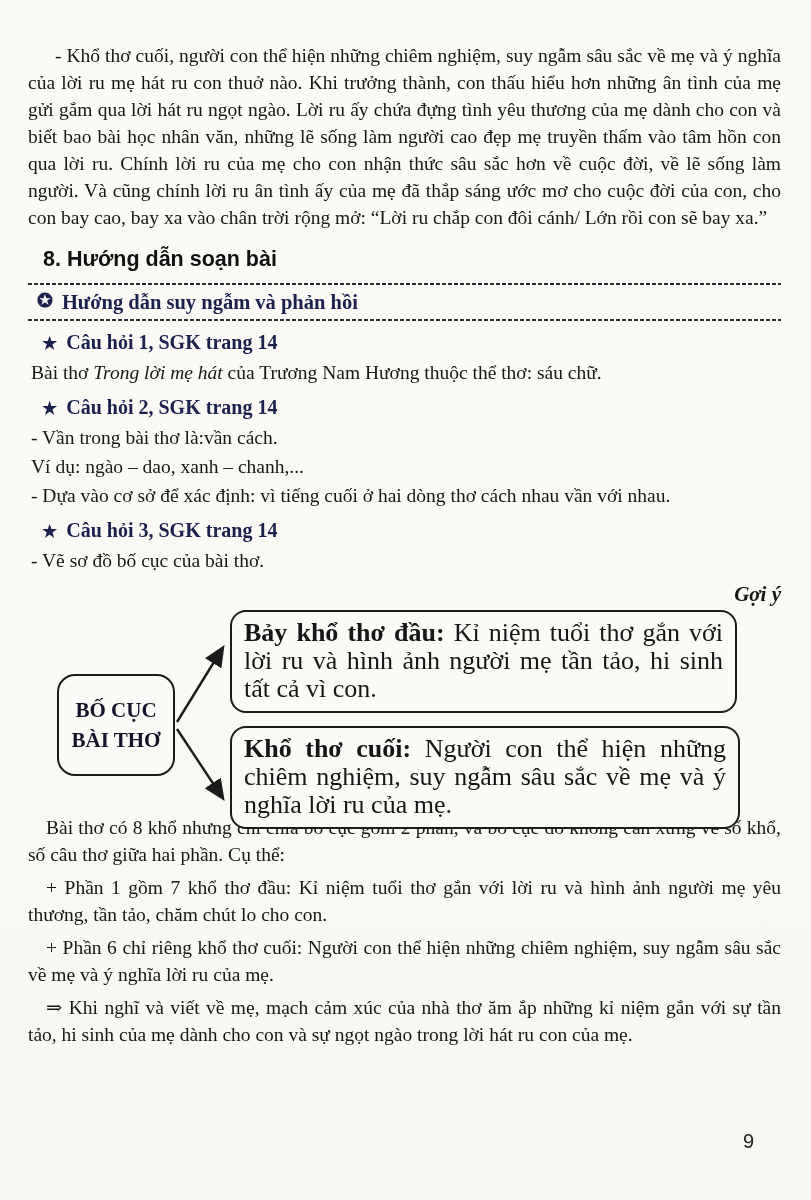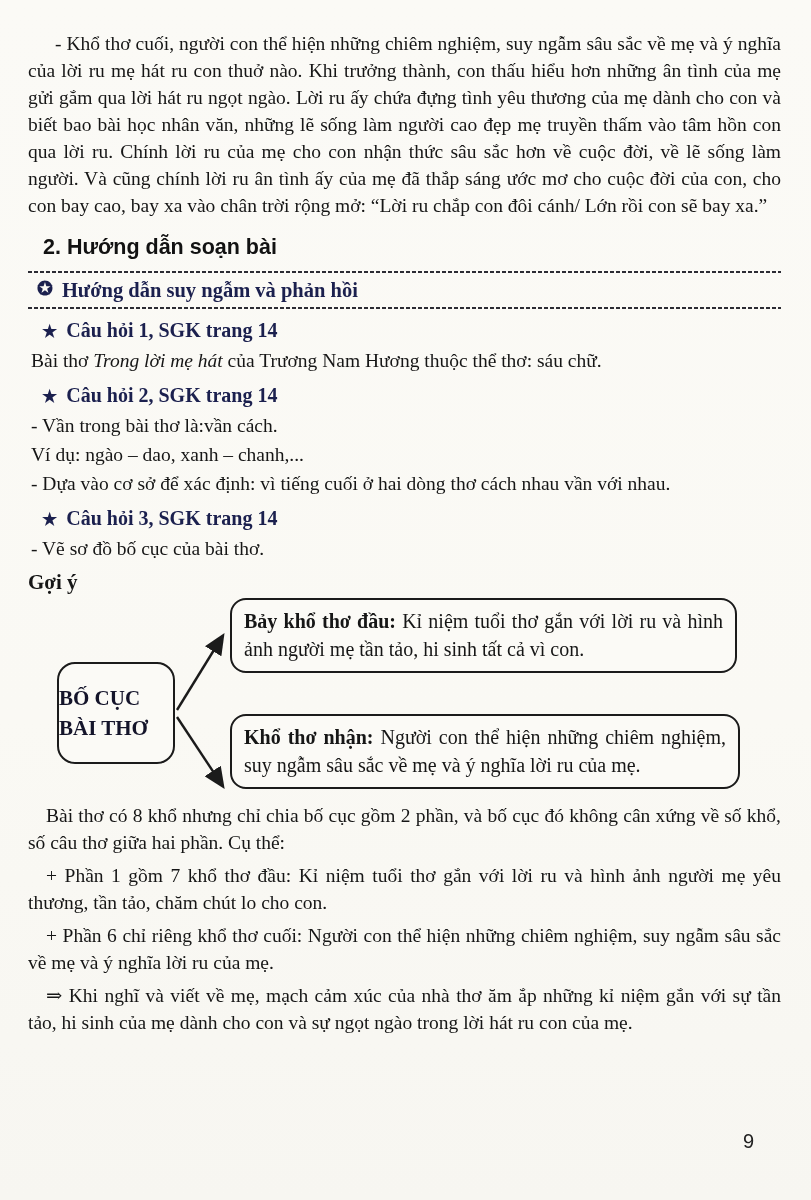--- a/index.html
+++ b/index.html
@@ -13,21 +13,21 @@
     color: #161616;
     font-family: "Liberation Serif", "DejaVu Serif", serif;
     font-size: 19.5px;
     line-height: 27px;
     overflow: hidden;
   }
   .pad { padding: 0 30px 0 28px; }
   .top-pad { padding-top: 30px; }
 
   p { margin: 0; }
-  .body-par { text-align: justify; text-indent: 27px; margin-top: 0; }
+  .body-par { text-align: justify; text-indent: 27px; margin-top: 12px; }
 
   .section-heading {
     font-family: "Liberation Sans", sans-serif;
     font-weight: bold;
     font-size: 21.5px;
     line-height: 28px;
     color: #121212;
     margin: 14px 0 0 15px;
   }
 
@@ -56,49 +56,50 @@
     margin: 8px 0 0 14px;
     display: flex;
     align-items: baseline;
     gap: 9px;
   }
   .star { font-size: 17px; }
 
   .plain-line { margin: 2px 0 0 3px; text-align: justify; }
 
   .caption {
-    text-align: left;
+    text-align: right;
     font-weight: bold;
+    font-style: italic;
     font-size: 21px;
     line-height: 28px;
     margin-top: 6px;
   }
 
   .diagram { position: relative; width: 811px; height: 200px; }
   .root-box {
     position: absolute;
     left: 57px; top: 66px;
     width: 114px; height: 98px;
     border: 2.5px solid #1b1b1b;
     border-radius: 18px;
     display: flex; flex-direction: column;
-    align-items: flex-start; justify-content: center;
+    align-items: center; justify-content: center;
     font-weight: bold;
     font-size: 21px;
     line-height: 30px;
     color: #14142a;
     background: #fbfaf6;
   }
   .branch-box {
     position: absolute;
     border: 2.5px solid #1b1b1b;
     border-radius: 16px;
     padding: 7px 12px 8px;
     background: #fbfaf6;
-    font-size: 20px;
+    font-size: 26px;
     line-height: 28px;
     text-align: justify;
     box-sizing: border-box;
   }
   .branch-top { left: 230px; top: 2px; width: 507px; }
   .branch-bottom { left: 230px; top: 118px; width: 510px; }
   .arrows { position: absolute; left: 0; top: 0; pointer-events: none; }
 
   .analysis-par { text-align: justify; text-indent: 18px; margin-top: 6px; }
   .conclusion { }
@@ -113,21 +114,21 @@
   }
 </style>
 </head>
 <body>
 
 <div class="page">
 
   <div class="pad top-pad">
     <p class="body-par">- Khổ thơ cuối, người con thể hiện những chiêm nghiệm, suy ngẫm sâu sắc về mẹ và ý nghĩa của lời ru mẹ hát ru con thuở nào. Khi trưởng thành, con thấu hiểu hơn những ân tình của mẹ gửi gắm qua lời hát ru ngọt ngào. Lời ru ấy chứa đựng tình yêu thương của mẹ dành cho con và biết bao bài học nhân văn, những lẽ sống làm người cao đẹp mẹ truyền thấm vào tâm hồn con qua lời ru. Chính lời ru của mẹ cho con nhận thức sâu sắc hơn về cuộc đời, về lẽ sống làm người. Và cũng chính lời ru ân tình ấy của mẹ đã thắp sáng ước mơ cho cuộc đời của con, cho con bay cao, bay xa vào chân trời rộng mở: “Lời ru chắp con đôi cánh/ Lớn rồi con sẽ bay xa.”</p>
 
-    <div class="section-heading">2. Hướng dẫn soạn bài</div>
+    <div class="section-heading">8. Hướng dẫn soạn bài</div>
 
     <div class="banner">
       <div class="dashed-rule"></div>
       <div class="banner-row">
         <span class="flower">✪</span>
         <span>Hướng dẫn suy ngẫm và phản hồi</span>
       </div>
       <div class="dashed-rule"></div>
     </div>
 
@@ -168,21 +169,21 @@
     <div class="root-box">
       <span>BỐ CỤC</span>
       <span>BÀI THƠ</span>
     </div>
 
     <div class="branch-box branch-top">
       <b>Bảy khổ thơ đầu:</b><span> Kỉ niệm tuổi thơ gắn với lời ru và hình ảnh người mẹ tần tảo, hi sinh tất cả vì con.</span>
     </div>
 
     <div class="branch-box branch-bottom">
-      <b>Khổ thơ nhận:</b><span> Người con thể hiện những chiêm nghiệm, suy ngẫm sâu sắc về mẹ và ý nghĩa lời ru của mẹ.</span>
+      <b>Khổ thơ cuối:</b><span> Người con thể hiện những chiêm nghiệm, suy ngẫm sâu sắc về mẹ và ý nghĩa lời ru của mẹ.</span>
     </div>
   </div>
 
   <div class="pad">
     <p class="analysis-par">Bài thơ có 8 khổ nhưng chỉ chia bố cục gồm 2 phần, và bố cục đó không cân xứng về số khổ, số câu thơ giữa hai phần. Cụ thể:</p>
     <p class="analysis-par">+ Phần 1 gồm 7 khổ thơ đầu: Kỉ niệm tuổi thơ gắn với lời ru và hình ảnh người mẹ yêu thương, tần tảo, chăm chút lo cho con.</p>
     <p class="analysis-par">+ Phần 6 chỉ riêng khổ thơ cuối: Người con thể hiện những chiêm nghiệm, suy ngẫm sâu sắc về mẹ và ý nghĩa lời ru của mẹ.</p>
     <p class="analysis-par conclusion">⇒ Khi nghĩ và viết về mẹ, mạch cảm xúc của nhà thơ ăm ắp những kỉ niệm gắn với sự tần tảo, hi sinh của mẹ dành cho con và sự ngọt ngào trong lời hát ru con của mẹ.</p>
   </div>
 

